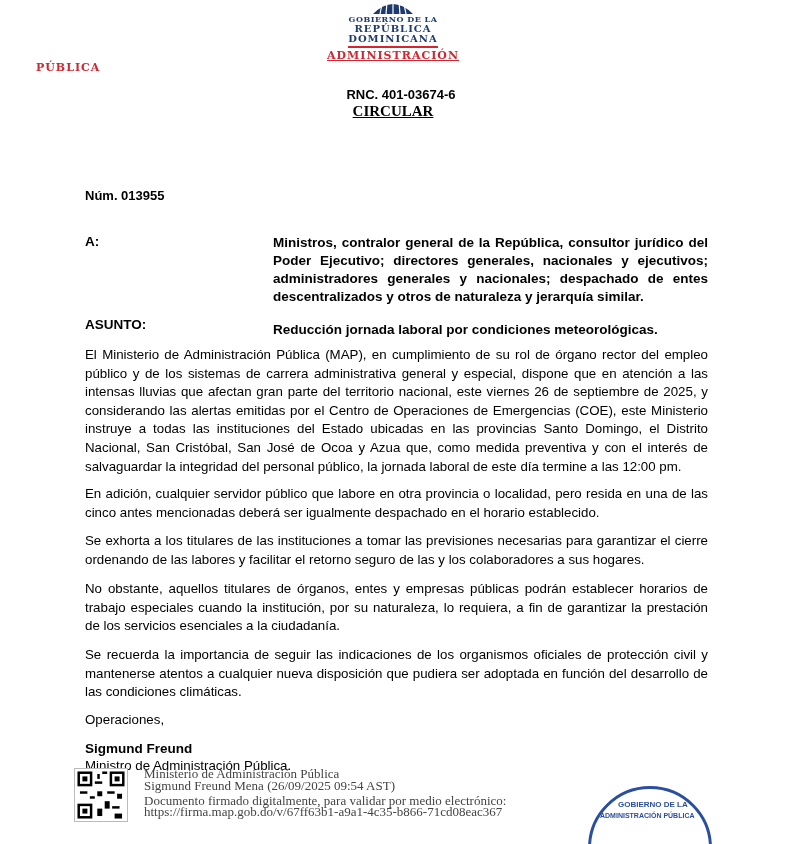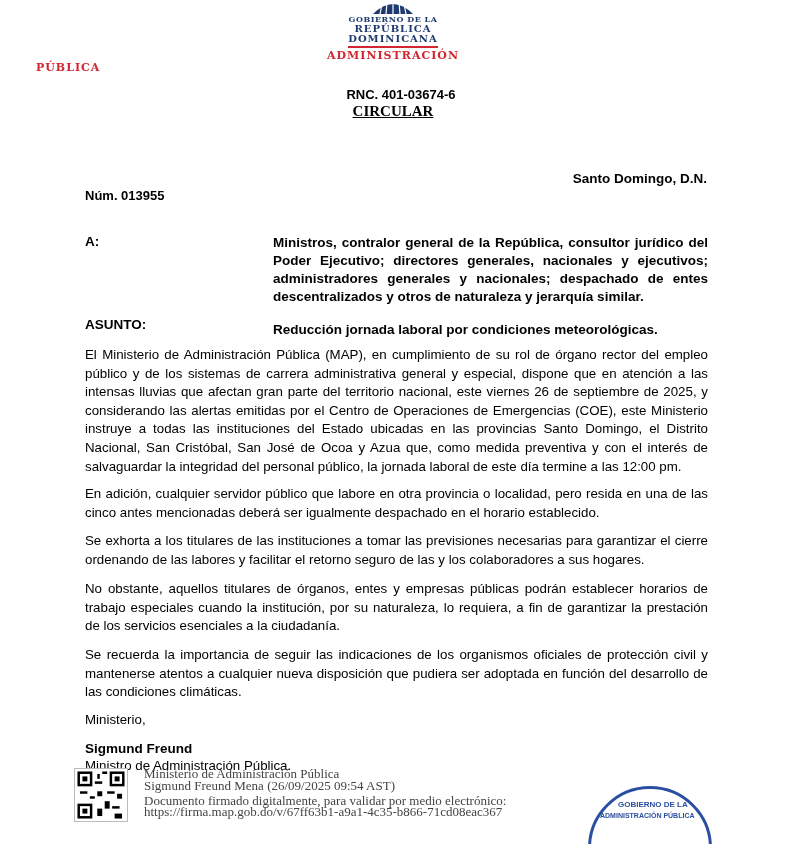--- a/index.html
+++ b/index.html
@@ -3,21 +3,21 @@
 <meta charset="utf-8">
 <style>
   html, body { margin:0; padding:0; background:#fff; }
   body { width:786px; height:844px; position:relative; overflow:hidden; font-family:"Liberation Sans", sans-serif; color:#000; }
   .abs { position:absolute; }
   .crest { left:370px; top:0; width:46px; height:14px; }
   .gov1 { left:0; width:786px; top:15px; text-align:center; font-family:"DejaVu Serif", serif; font-size:8px; font-weight:bold; color:#1f3a6e; letter-spacing:0.5px; line-height:9px; }
   .gov2 { left:0; width:786px; top:23px; text-align:center; font-family:"DejaVu Serif", serif; font-size:10px; font-weight:bold; color:#1f3a6e; letter-spacing:1px; line-height:11px; }
   .gov3 { left:0; width:786px; top:33px; text-align:center; font-family:"DejaVu Serif", serif; font-size:10px; font-weight:bold; color:#1f3a6e; letter-spacing:1px; line-height:11px; }
   .redline { left:348px; top:46px; width:90px; height:2px; background:#d22630; }
-  .adm1 { left:0; width:786px; top:50px; text-align:center; font-family:"DejaVu Serif", serif; font-size:11px; font-weight:bold; color:#d22630; letter-spacing:1px; line-height:12px; }
+  .adm1 { left:0; width:786px; top:50px; text-align:center; font-family:"DejaVu Serif", serif; font-size:11px; font-weight:bold; color:#d22630; letter-spacing:1px; line-height:12px;text-decoration:underline; }
   .adm2 { left:0; width:786px; top:62px; text-align:left; font-family:"DejaVu Serif", serif; font-size:11px; font-weight:bold; color:#d22630; letter-spacing:1px; line-height:12px;margin-left:36px; }
   .rnc { left:8px; width:786px; top:87px; text-align:center; font-size:13px; font-weight:bold; }
   .circ { left:0; width:786px; top:103px; text-align:center; font-size:15px; font-weight:bold; text-decoration:underline;font-family:Liberation Serif, serif; }
   .num { left:85px; top:153px; font-size:13px; font-weight:bold;margin-top:35px; }
   .place { right:79px; top:170px; font-size:13.5px; font-weight:bold; text-align:right; line-height:17px; }
   .lbl { left:85px; font-size:13.5px; font-weight:bold; }
   .addr { left:273px; width:435px; top:234px; font-size:13.5px; font-weight:bold; text-align:justify; line-height:18px; }
   .subj { left:273px; top:322px; font-size:13.5px; font-weight:bold; }
   .para { left:85px; width:623px; font-size:13.3px; line-height:18.6px; text-align:justify; }
   .closing { left:85px; top:712px; font-size:13.3px; }
@@ -45,36 +45,35 @@
 <div class="abs gov2">REPÚBLICA</div>
 <div class="abs gov3">DOMINICANA</div>
 <div class="abs redline"></div>
 <div class="abs adm1">ADMINISTRACIÓN</div>
 <div class="abs adm2">PÚBLICA</div>
 <div class="abs rnc">RNC. 401-03674-6</div>
 <div class="abs circ">CIRCULAR</div>
 
 <div class="abs num">Núm.  013955</div>
 <div class="abs place">
-  <div>Santo Domingo, D.N.</div>
 </div>
 
 <div class="abs lbl" style="top:234px">A:</div>
 <div class="abs addr">Ministros, contralor general de la República, consultor jurídico del Poder Ejecutivo; directores generales, nacionales y ejecutivos; administradores generales y nacionales; despachado de entes descentralizados y otros de naturaleza y jerarquía similar.</div>
 
 <div class="abs lbl" style="top:317px">ASUNTO:</div>
 <div class="abs subj">Reducción jornada laboral por condiciones meteorológicas.</div>
 
 <div class="abs para" style="top:346px">El Ministerio de Administración Pública (MAP), en cumplimiento de su rol de órgano rector del empleo público y de los sistemas de carrera administrativa general y especial, dispone que en atención a las intensas lluvias que afectan gran parte del territorio nacional, este viernes 26 de septiembre de 2025, y considerando las alertas emitidas por el Centro de Operaciones de Emergencias (COE), este Ministerio instruye a todas las instituciones del Estado ubicadas en las provincias Santo Domingo, el Distrito Nacional, San Cristóbal, San José de Ocoa y Azua que, como medida preventiva y con el interés de salvaguardar la integridad del personal público, la jornada laboral de este día termine a las 12:00 pm.</div>
 <div class="abs para" style="top:485px">En adición, cualquier servidor público que labore en otra provincia o localidad, pero resida en una de las cinco antes mencionadas deberá ser igualmente despachado en el horario establecido.</div>
 <div class="abs para" style="top:532px">Se exhorta a los titulares de las instituciones a tomar las previsiones necesarias para garantizar el cierre ordenando de las labores y facilitar el retorno seguro de las y los colaboradores a sus hogares.</div>
 <div class="abs para" style="top:580px">No obstante, aquellos titulares de órganos, entes y empresas públicas podrán establecer horarios de trabajo especiales cuando la institución, por su naturaleza, lo requiera, a fin de garantizar la prestación de los servicios esenciales a la ciudadanía.</div>
 <div class="abs para" style="top:646px">Se recuerda la importancia de seguir las indicaciones de los organismos oficiales de protección civil y mantenerse atentos a cualquier nueva disposición que pudiera ser adoptada en función del desarrollo de las condiciones climáticas.</div>
 
-<div class="abs closing">Ministerio,</div>
+<div class="abs closing">Operaciones,</div>
 <div class="abs signer">Sigmund Freund</div>
 <div class="abs signerrole">Ministro de Administración Pública.</div>
 
 <svg class="abs qr" viewBox="0 0 21 21">
   <rect width="21" height="21" fill="#fff"></rect>
   <g fill="#000">
     <rect x="1" y="1" width="6" height="6"></rect>
       <rect x="2" y="2" width="4" height="4" fill="#fff"></rect>
       <rect x="3" y="3" width="2" height="2"></rect>
     <rect x="14" y="1" width="6" height="6"></rect>

